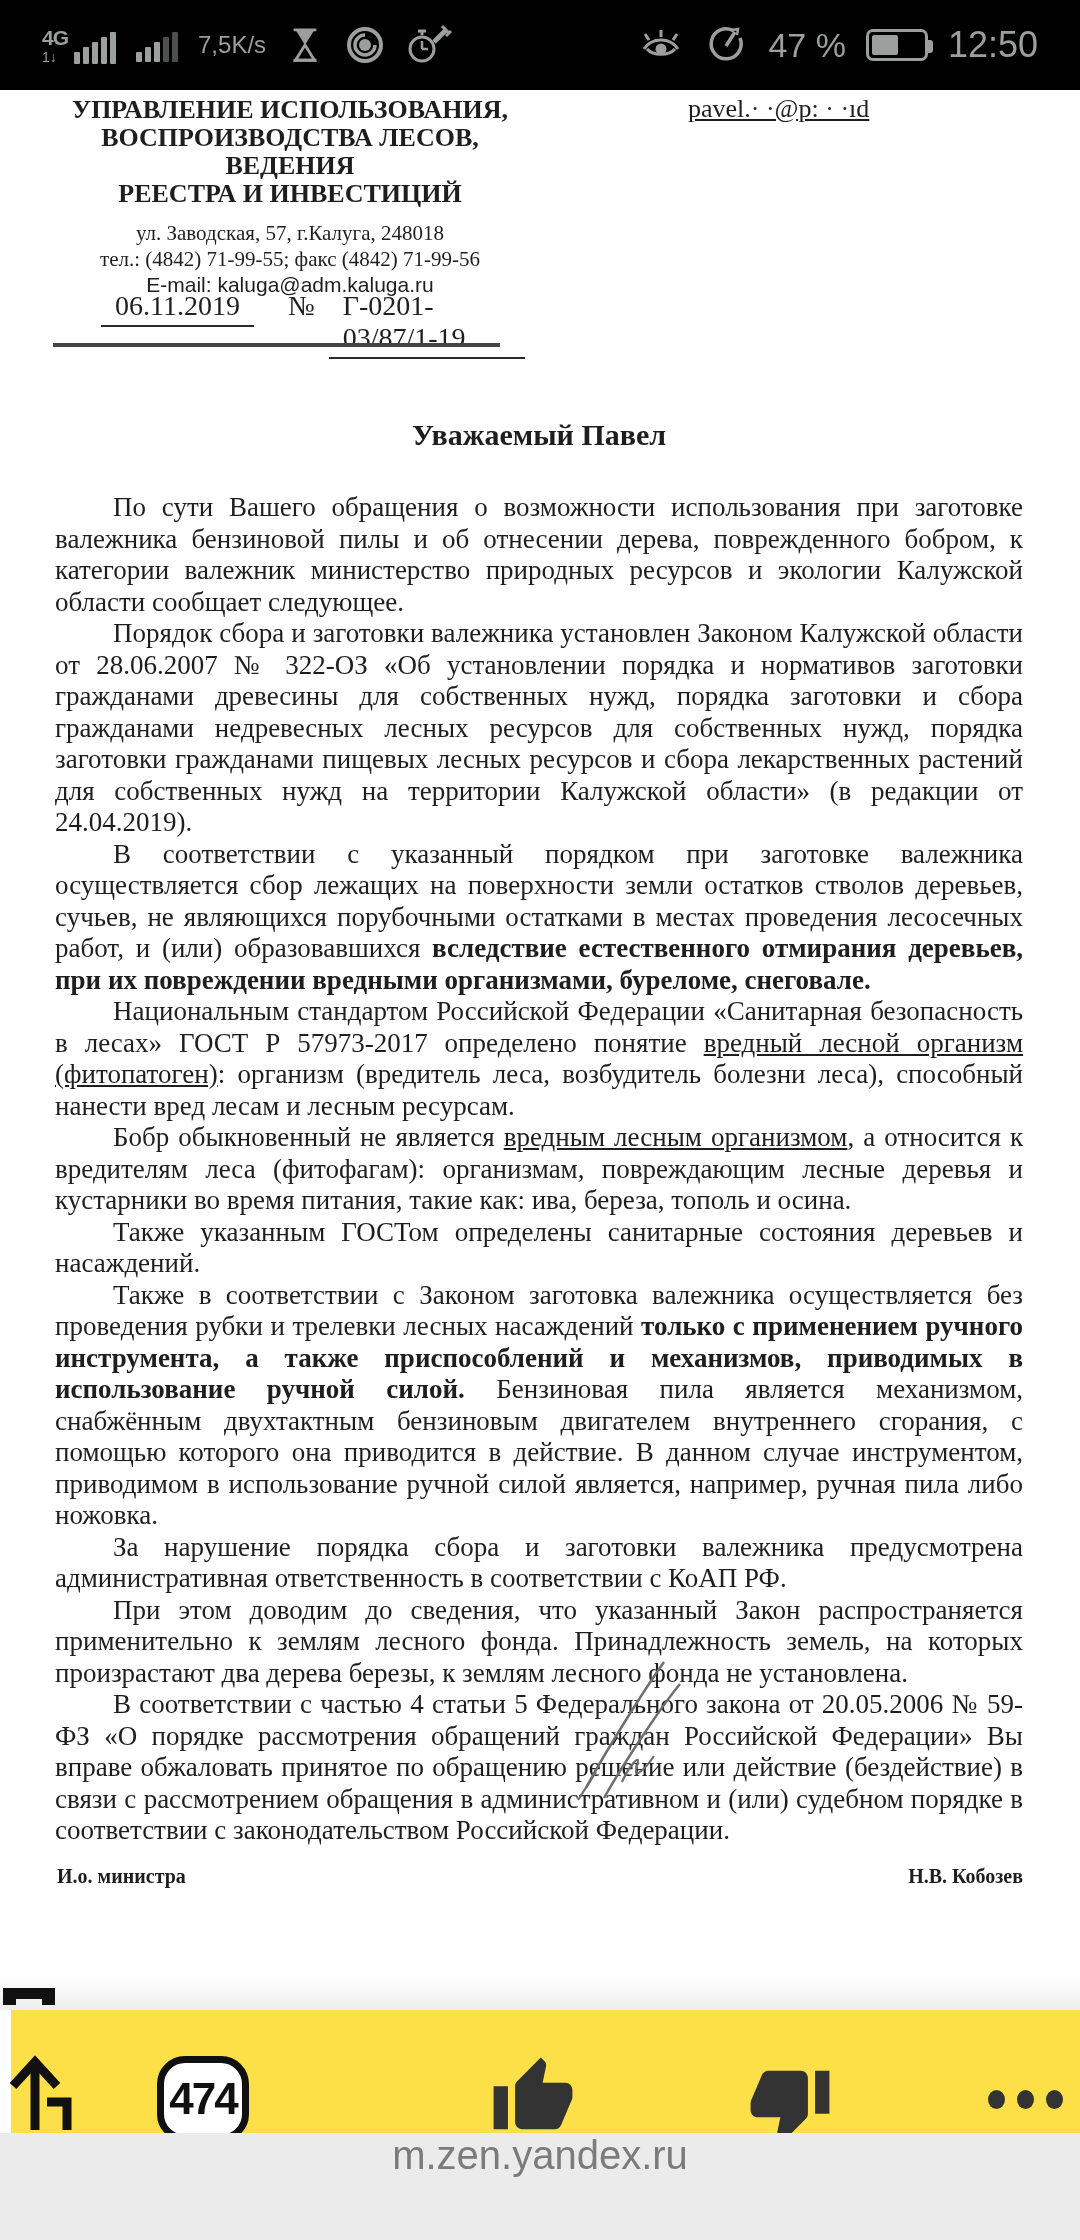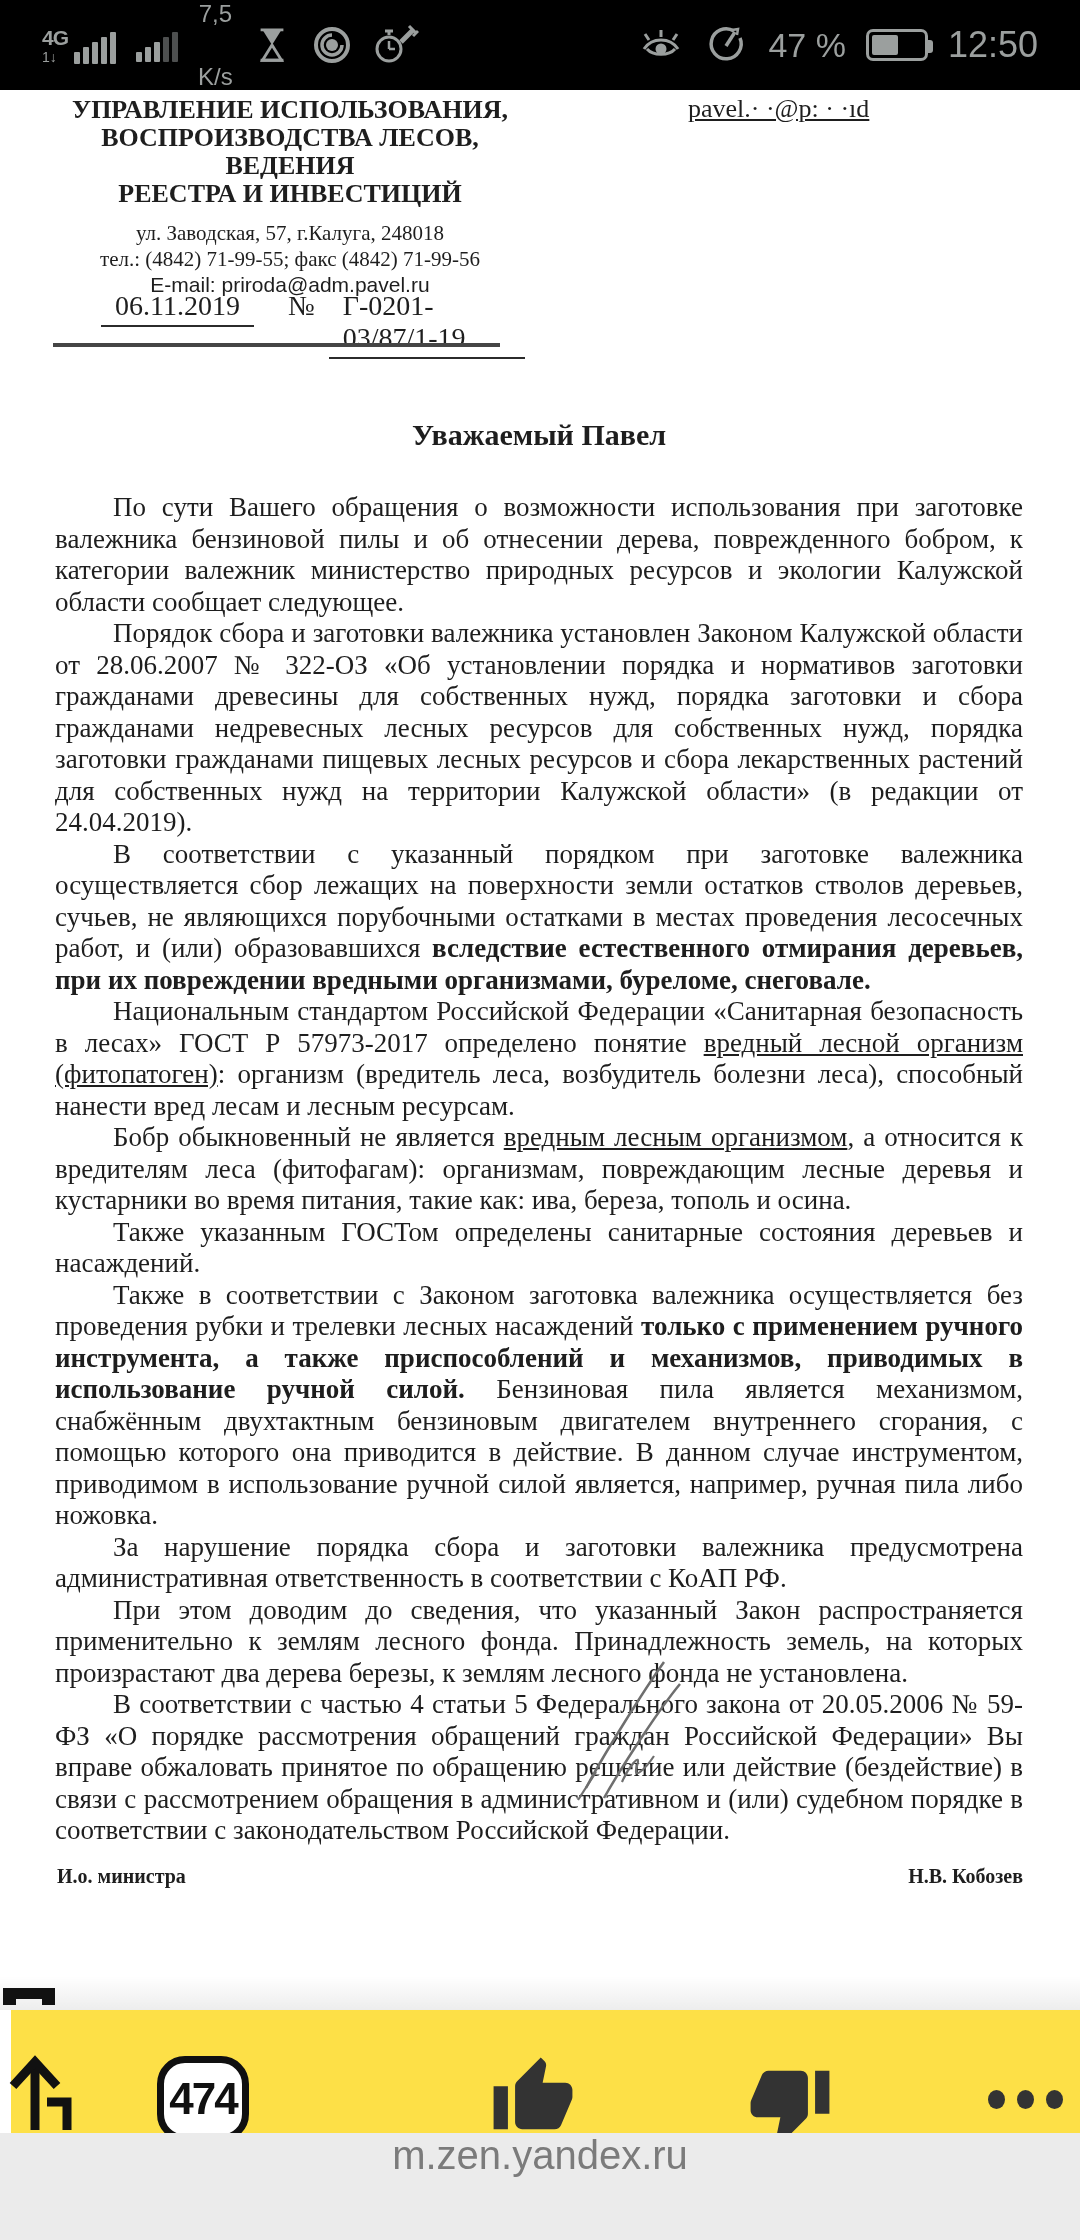--- a/index.html
+++ b/index.html
@@ -11,21 +11,21 @@
               display:flex;align-items:center;justify-content:space-between;
               padding:0 42px;box-sizing:border-box;color:#9b9f9e;}
   .sb-group{display:flex;align-items:center;gap:20px;}
   .sig-wrap{display:flex;align-items:flex-end;gap:6px;}
   .sig-txt{display:flex;flex-direction:column;align-items:flex-start;line-height:1;}
   .sig-txt .nt{font-size:21px;font-weight:bold;letter-spacing:-1px;}
   .sig-txt .ns{font-size:14px;margin-top:2px;}
   .bars{display:flex;align-items:flex-end;gap:3px;height:34px;}
   .bars i{display:block;width:6px;background:#9b9f9e;border-radius:1px;}
   .bars i.dim{background:#4d4f4f;}
-  .speed{display:flex;flex-direction:column;align-items:center;line-height:1.05;font-size:24px;gap:38px;}
+  .speed{display:flex;flex-direction:row;align-items:center;line-height:1.05;font-size:24px;}
   .sb-ico{display:block;}
   .pct,.clock{font-size:34px;letter-spacing:0;}
   .clock{font-size:36px;}
   .battery{position:relative;width:62px;height:32px;border:3px solid #9b9f9e;border-radius:7px;
            box-sizing:border-box;}
   .battery .fill{position:absolute;left:3px;top:3px;bottom:3px;width:46%;background:#9b9f9e;border-radius:2px;}
   .battery .tip{position:absolute;right:-8px;top:8px;width:5px;height:13px;background:#9b9f9e;border-radius:0 3px 3px 0;}
 
   
   .doc{position:absolute;top:90px;left:0;width:1080px;height:1920px;background:#fff;
@@ -151,21 +151,21 @@
       <div>УПРАВЛЕНИЕ ИСПОЛЬЗОВАНИЯ,</div>
       <div>ВОСПРОИЗВОДСТВА ЛЕСОВ, ВЕДЕНИЯ</div>
       <div>РЕЕСТРА И ИНВЕСТИЦИЙ</div>
     </div>
 
     <div class="recipient-email">pavel.· ·@p: · ·ıd</div>
 
     <div class="address">
       <div>ул. Заводская, 57, г.Калуга, 248018</div>
       <div>тел.: (4842) 71-99-55; факс (4842) 71-99-56</div>
-      <div class="sans">E-mail: priroda@adm.pavel.ru</div>
+      <div class="sans">E-mail: kaluga@adm.kaluga.ru</div>
     </div>
 
     <div class="date-row">
       <span class="u-line d">06.11.2019</span>
       <span class="no">№</span>
       <span class="u-line">Г-0201-03/87/1-19</span>
     </div>
 
     <div class="divider"></div>
 

